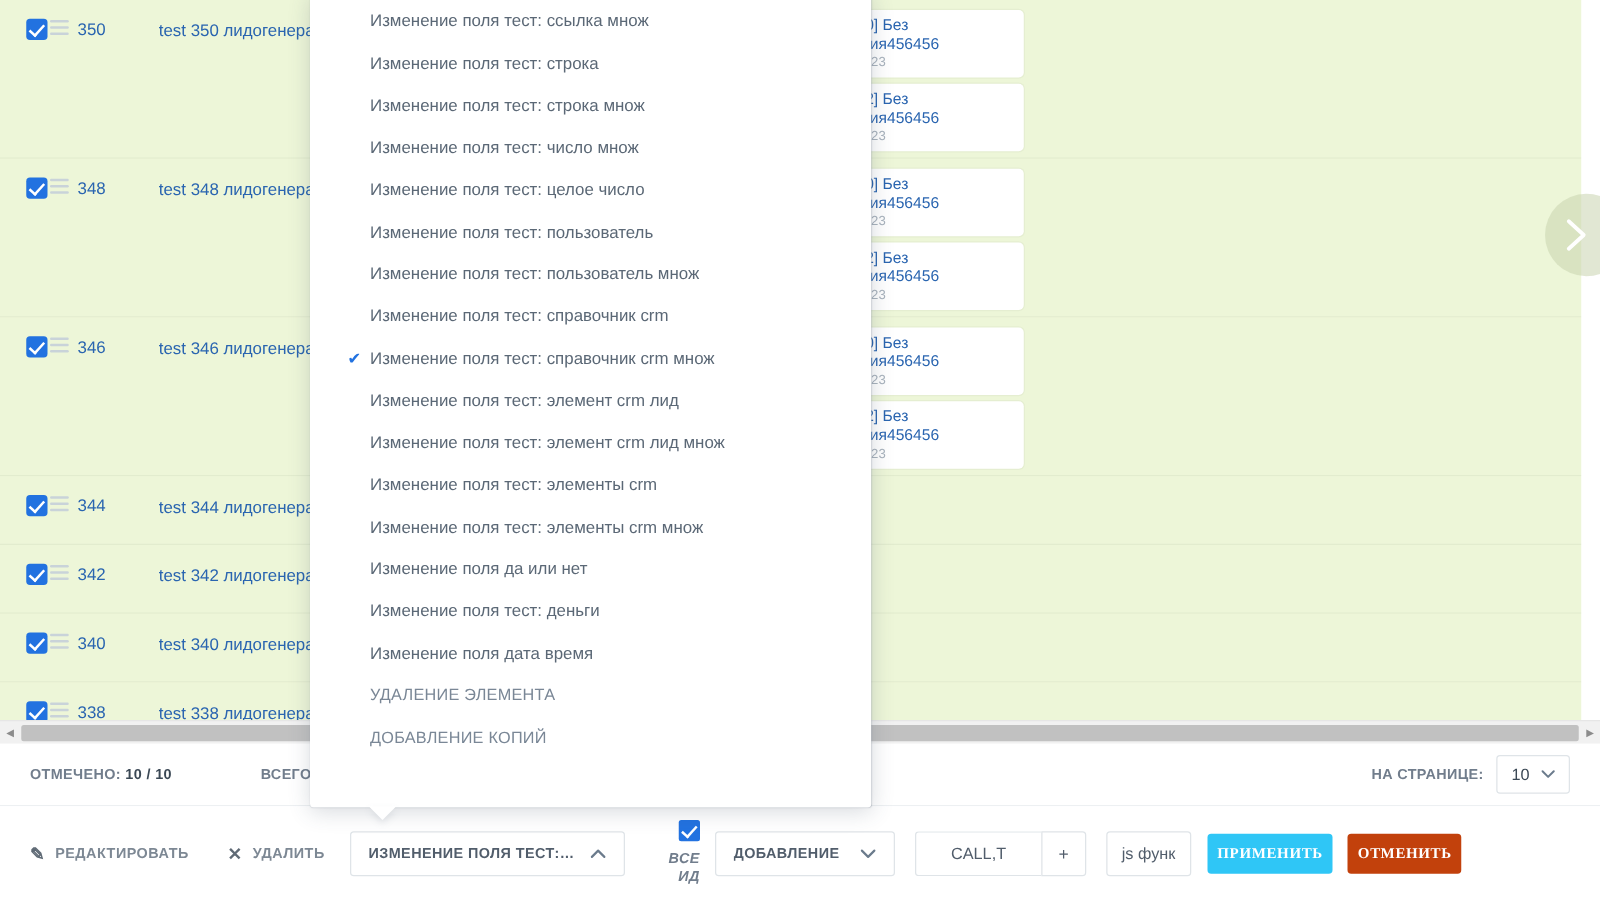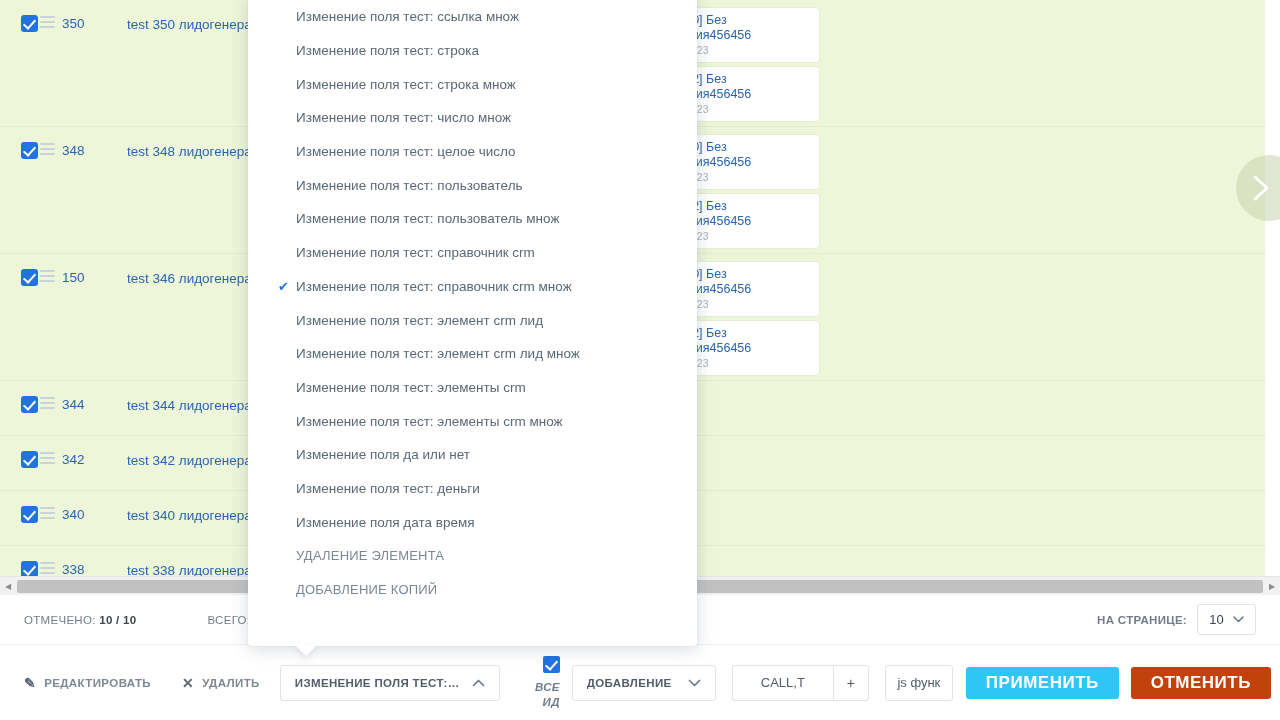--- a/index.html
+++ b/index.html
@@ -66,21 +66,21 @@
   }
   .hscroll .arr { width:16px; text-align:center; color:#8c8c8c; font-size:8px; flex:none;}
   .hscroll .track { flex:1; height:13px; background:#c1c1c1; border-radius:2px; margin:0 1px;}
 
   
   .statusbar {
     position:absolute; left:0; top:595px; width:1280px; height:50px;
     background:#fff; border-bottom:1px solid #edf0f2;
     display:flex; align-items:center;
   }
-  .st-item { font-size:11.5px; letter-spacing:.3px; color:#717d8c; text-transform:uppercase; font-weight:400;}
+  .st-item { font-size:11.5px; letter-spacing:.3px; color:#717d8c; text-transform:uppercase; font-weight:700;}
   .st-item b { color:#3b4855; }
   .st-marked { margin-left:24px; }
   .st-total { margin-left:71px; }
   .perpage { margin-left:auto; margin-right:24px; display:flex; align-items:center; gap:10px;}
   .perpage .lbl { font-size:11.5px; letter-spacing:.3px; color:#717d8c; text-transform:uppercase; font-weight:700;}
   .perpage .sel {
     width:59px; height:31px; border:1px solid #dfe4e8; border-radius:3px; background:#fff;
     display:flex; align-items:center; justify-content:center; gap:9px; cursor:pointer;
     font-size:13px; color:#3b4855;
   }
@@ -136,22 +136,22 @@
     background:#fff; display:flex; align-items:center; justify-content:center;
     cursor:pointer; font-size:14px; color:#515d6b;
   }
   .jsbtn {
     height:36px; width:68px; margin-left:16px; border:1px solid #dfe4e8; border-radius:3px;
     background:#fff; display:flex; align-items:center; justify-content:center; cursor:pointer;
     font-size:13px; color:#515d6b; overflow:hidden; white-space:nowrap;
   }
   .pbtn {
     height:32px; border-radius:3px; display:flex; align-items:center; justify-content:center;
-    padding:0 20px; cursor:pointer; color:#fff;
-    font-size:17px; font-weight:700; letter-spacing:.5px; text-transform:uppercase;
+    padding:0 8px; cursor:pointer; color:#fff;
+    font-size:12px; font-weight:700; letter-spacing:.5px; text-transform:uppercase;font-family:Liberation Serif, serif;
   }
   .pbtn.apply  { background:#2fc6f6; margin-left:13px; }
   .pbtn.cancel { background:#c2410c; margin-left:12px; }
 
   
   .menu {
     position:absolute; left:248px; top:-6px; width:449px; height:652px;
     background:#fff; border-radius:3px;
     box-shadow: 0 3px 18px rgba(60,75,95,.20), 0 0 1px rgba(60,75,95,.25);
     overflow:hidden; z-index:30;
@@ -243,21 +243,21 @@
         </div>
         <div class="grid-row" style="min-height: 100px;">
           <div class="c-check"><span class="chk"></span></div>
           <div class="c-drag">
             <span class="drag-ic">
               <i></i>
               <i></i>
               <i></i>
             </span>
           </div>
-          <div class="c-id">150</div>
+          <div class="c-id">346</div>
           <div class="c-title">test 346 лидогенератор</div>
           <div class="c-price">б. / 888 руб.</div>
           <div class="c-src">Веб-сайт, Существующий клиент, CRM-форма</div>
           <div class="c-links">
             <div class="link-card">
               <a>[CO_10] Без названия456456</a>
               <div class="dt">07.09.2023</div>
             </div>
             <div class="link-card">
               <a>[CO_12] Без названия456456</a>

